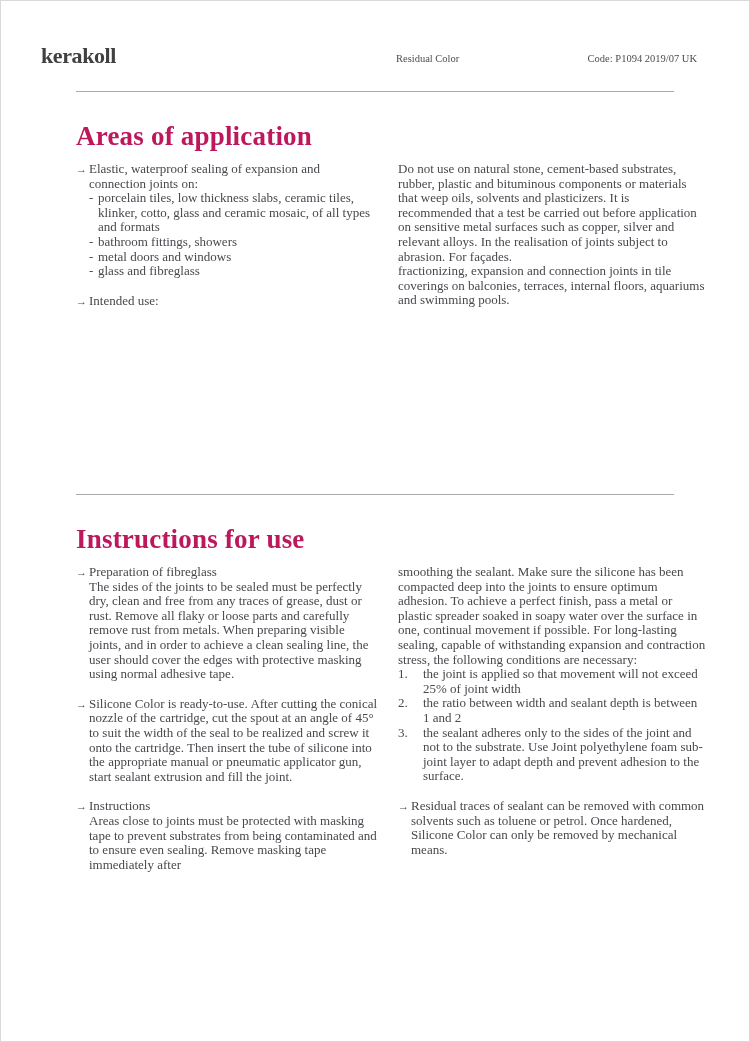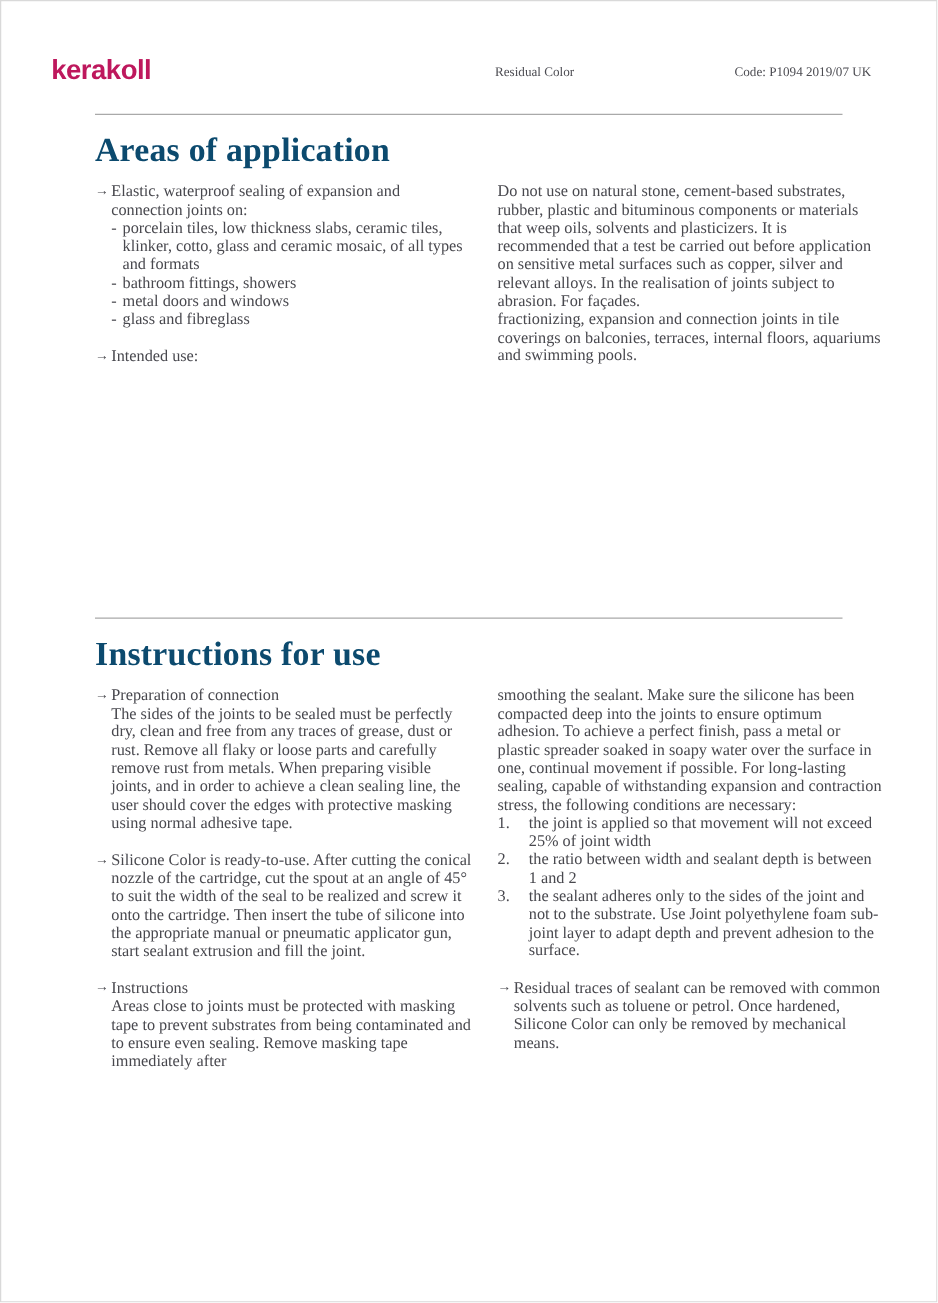--- a/index.html
+++ b/index.html
@@ -11,41 +11,41 @@
     background: #ffffff;
     font-family: "Liberation Serif", "DejaVu Serif", serif;
     color: #48484e;
     overflow: hidden;
   }
 
   
   .hdr { position: relative; height: 90px; }
   .logo {
     position: absolute; left: 40px; top: 42px;
-    font-family: Liberation Sans, sans-serif;
+    font-family: Liberation Serif, serif;
     font-size: 22px; font-weight: 800; letter-spacing: -0.4px;
-    color: #be185d;
+    color: #404040;
   }
   .doc-title {
     position: absolute; left: 395px; top: 52px;
     font-size: 10.5px; color: #4c4c52;
   }
   .doc-code {
     position: absolute; right: 52px; top: 52px;
     font-size: 10.5px; color: #4c4c52;
   }
 
   
   .sec { margin-left: 75px; box-sizing: border-box; }
   .sec-1 { height: 403px; }
   .rule { width: 598px; height: 1px; background: #a9a9a9; }
   h1 {
-    margin: 12px 0 10px 0;
+    margin: 28px 0 10px 0;
     font-size: 27px; line-height: 32px; font-weight: 700;
-    letter-spacing: 0.2px; color: #0c4a6e;
+    letter-spacing: 0.2px; color: #be185d;
   }
   .cols { display: flex; gap: 20px; }
   .col { font-size: 13px; line-height: 14.6px; }
   .col-l { width: 302px; }
   .col-r { width: 308px; }
   .col > * + * { margin-top: 15px; }
   .col p { margin: 0; }
 
   .arrow-item { display: flex; }
   .arrow { width: 13px; flex: none; font-size: 11px; }
@@ -116,21 +116,21 @@
 
   <div class="sec sec-2">
     <div class="rule"></div>
     <h1>Instructions for use</h1>
     <div class="cols">
 
       <div class="col col-l">
         <div class="arrow-item">
           <span class="arrow">→</span>
           <div class="content">
-            <div>Preparation of connection</div>
+            <div>Preparation of fibreglass</div>
             <div>The sides of the joints to be sealed must be perfectly dry, clean and free from any traces of grease, dust or rust. Remove all flaky or loose parts and carefully remove rust from metals. When preparing visible joints, and in order to achieve a clean sealing line, the user should cover the edges with protective masking using normal adhesive tape.</div>
           </div>
         </div>
         <div class="arrow-item">
           <span class="arrow">→</span>
           <div class="content">
             <div>Silicone Color is ready-to-use. After cutting the conical nozzle of the cartridge, cut the spout at an angle of 45° to suit the width of the seal to be realized and screw it onto the cartridge. Then insert the tube of silicone into the appropriate manual or pneumatic applicator gun, start sealant extrusion and fill the joint.</div>
           </div>
         </div>
         <div class="arrow-item">

